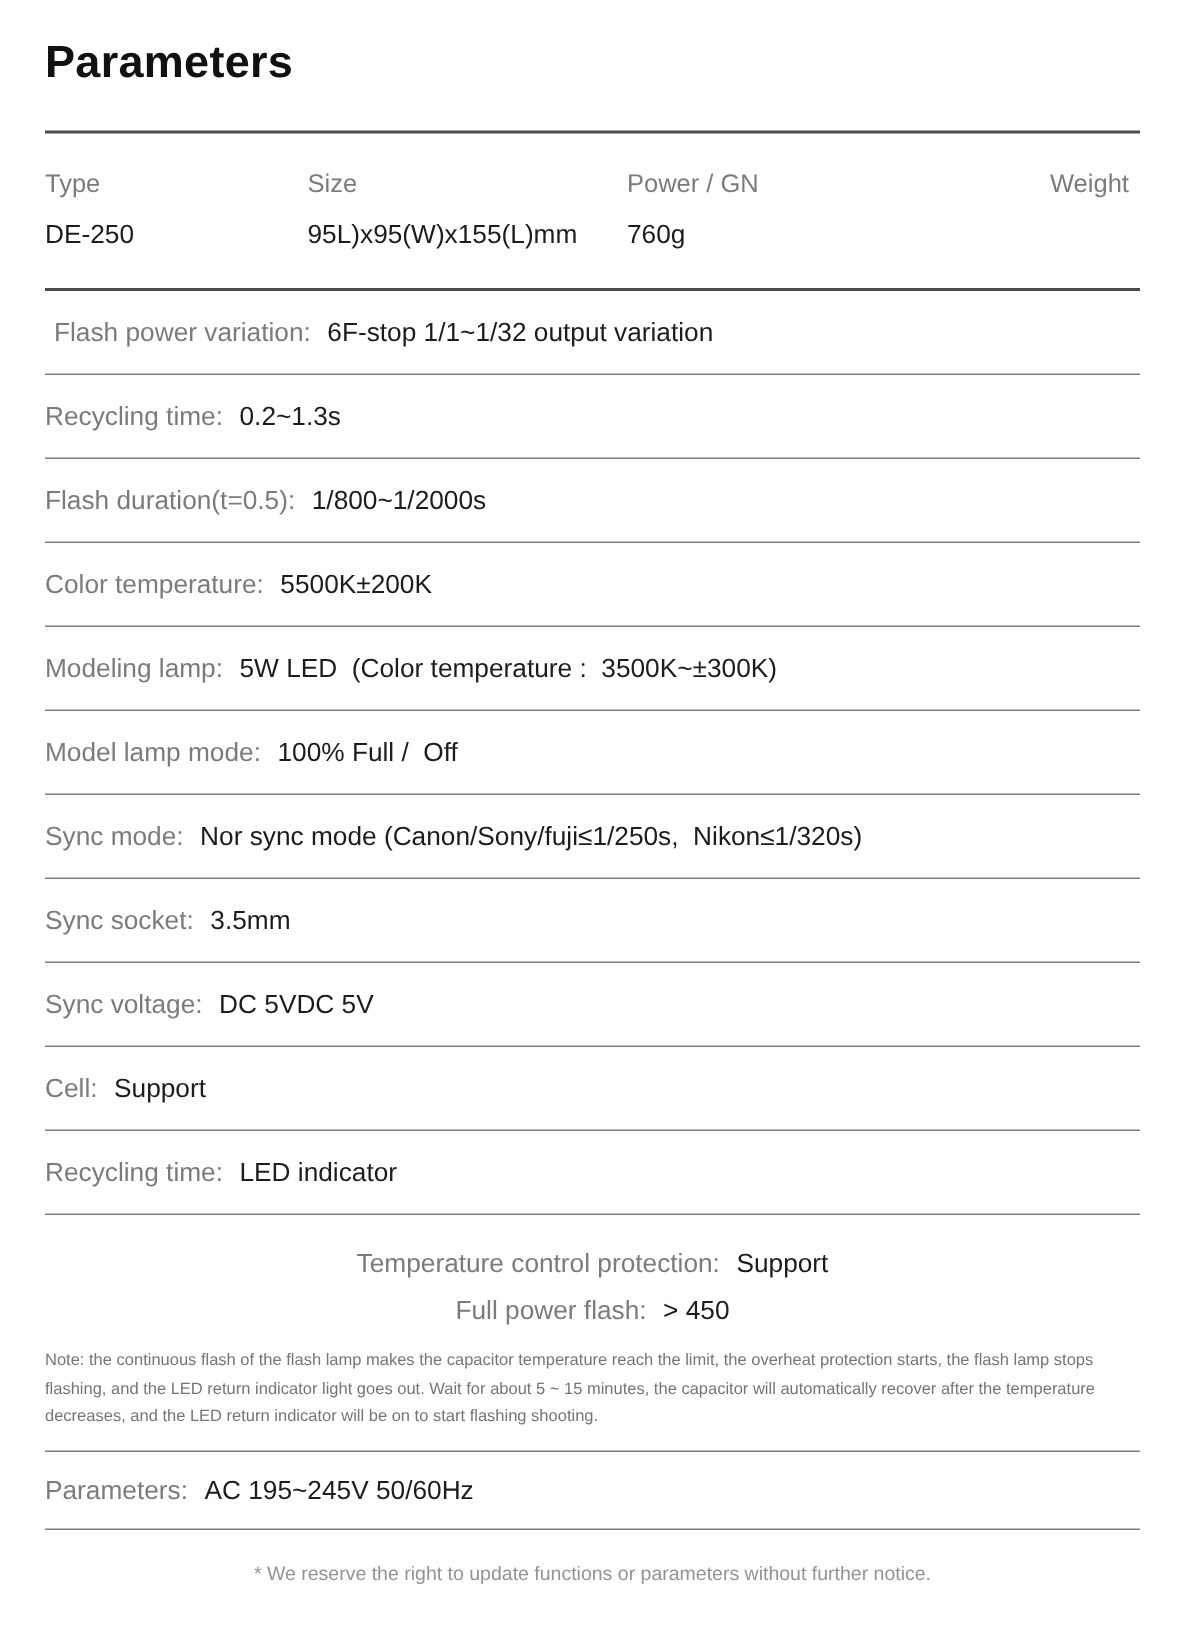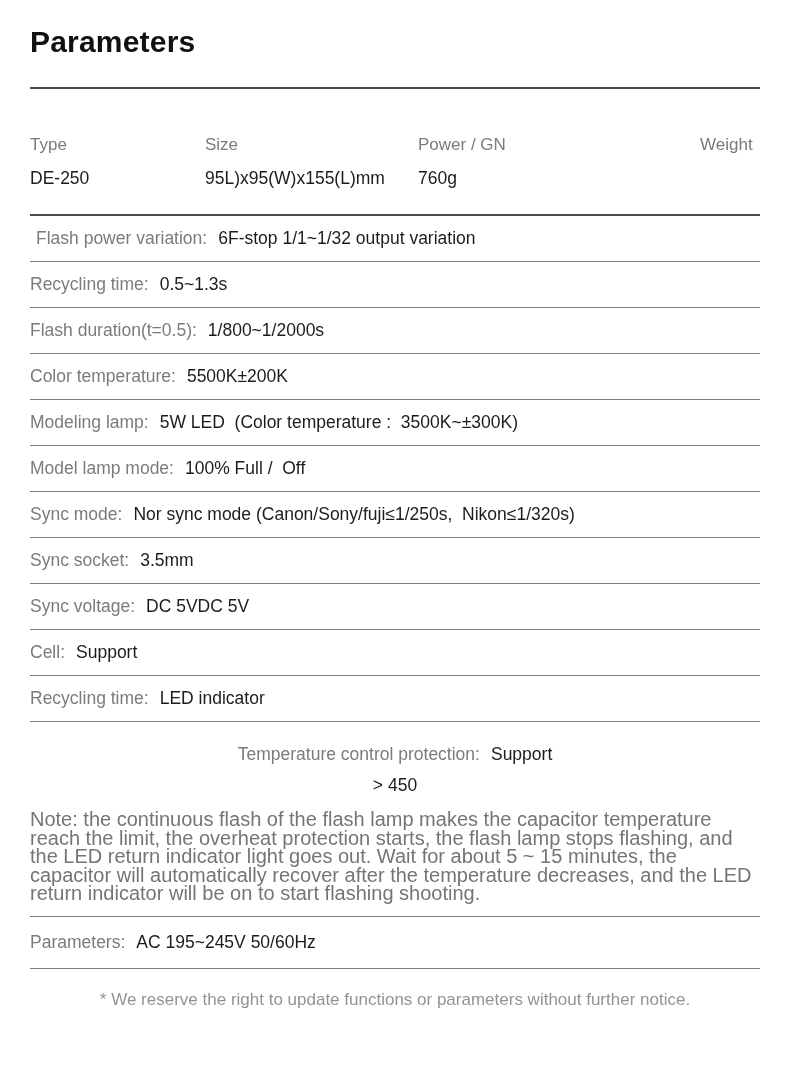--- a/index.html
+++ b/index.html
@@ -25,41 +25,41 @@
     line-height: 36px;
     font-weight: bold;
     color: #111111;
     letter-spacing: 0.2px;
   }
 
   
   .summary-table {
     display: grid;
     grid-template-columns: 175px 213px 282px 1fr;
-    padding-top: 46px;
+    padding-top: 24px;
     padding-bottom: 25px;
     row-gap: 12px;
     border-bottom: 2px solid #4c4c4c;
   }
   .summary-header {
     font-size: 17px;
     line-height: 20px;
     color: #7b7b7b;
     font-weight: normal;
     text-align: left;
   }
   .summary-value {
     font-size: 17.5px;
     line-height: 22px;
     color: #1c1c1c;
   }
 
   
   .spec-row {
-    height: 46px;
+    height: 56px;
     display: flex;
     align-items: center;
     border-bottom: 1px solid #7e7e7e;
     font-size: 17.5px;
   }
   .spec-row:first-child { padding-left: 6px; }
   .spec-label { color: #7b7b7b; margin-right: 11px; white-space: pre-wrap; }
   .spec-value { color: #1c1c1c; white-space: pre-wrap; }
 
   
@@ -70,39 +70,39 @@
   }
   .protection-row {
     display: flex;
     align-items: center;
     line-height: 31px;
     font-size: 17.5px;
     justify-content: center;
   }
   .note-text {
     margin-top: 9px;
-    font-size: 20px;
+    font-size: 11px;
     line-height: 18.5px;
     color: #757575;
   }
 
   
   .operating-row {
     height: 52px;
     display: flex;
     align-items: center;
     border-bottom: 1px solid #7e7e7e;
     font-size: 17.5px;
   }
 
   
   .footer-note {
     margin-top: 21px;
     text-align: center;
-    font-size: 17px;
+    font-size: 13px;
     color: #939393;
   }
 </style>
 </head>
 <body>
 
 <div class="page">
 
   <div class="title-section">
     <h1>Parameters</h1>
@@ -118,21 +118,21 @@
     <div class="summary-value">760g</div>
   </div>
 
   <div class="spec-list">
     <div class="spec-row">
       <span class="spec-label">Flash power variation:</span>
       <span class="spec-value">6F-stop 1/1~1/32 output variation</span>
     </div>
     <div class="spec-row">
       <span class="spec-label">Recycling time:</span>
-      <span class="spec-value">0.5~1.3s</span>
+      <span class="spec-value">0.2~1.3s</span>
     </div>
     <div class="spec-row">
       <span class="spec-label">Flash duration(t=0.5):</span>
       <span class="spec-value">1/800~1/2000s</span>
     </div>
     <div class="spec-row">
       <span class="spec-label">Color temperature:</span>
       <span class="spec-value">5500K±200K</span>
     </div>
     <div class="spec-row">
@@ -164,20 +164,21 @@
       <span class="spec-value">LED indicator</span>
     </div>
   </div>
 
   <div class="protection-block">
     <div class="protection-row">
       <span class="spec-label">Temperature control protection:</span>
       <span class="spec-value">Support</span>
     </div>
     <div class="protection-row">
+      <span class="spec-label">Full power flash:</span>
       <span class="spec-value">&gt; 450</span>
     </div>
     <p class="note-text">Note: the continuous flash of the flash lamp makes the capacitor temperature reach the limit, the overheat protection starts, the flash lamp stops flashing, and the LED return indicator light goes out. Wait for about 5 ~ 15 minutes, the capacitor will automatically recover after the temperature decreases, and the LED return indicator will be on to start flashing shooting.</p>
   </div>
 
   <div class="operating-row">
     <span class="spec-label">Parameters:</span>
     <span class="spec-value">AC 195~245V 50/60Hz</span>
   </div>
 

